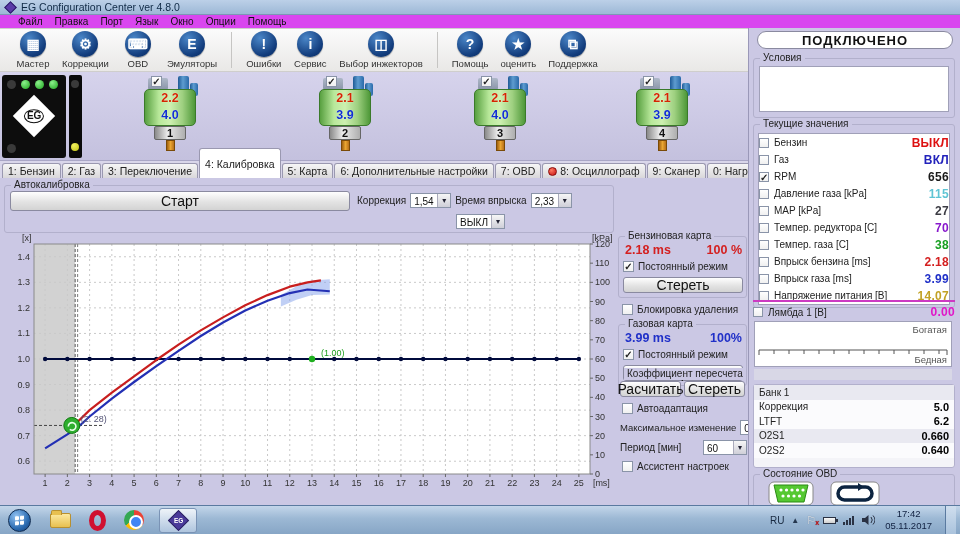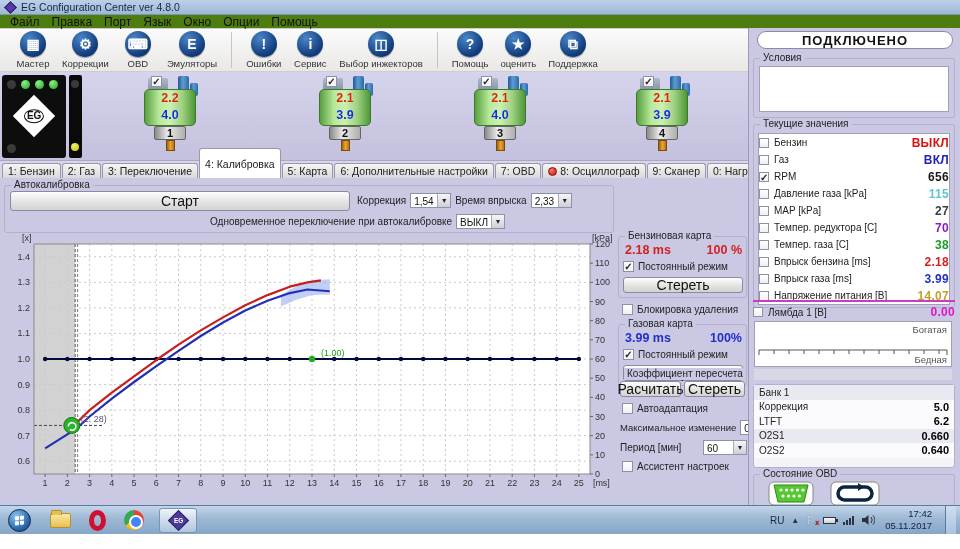--- a/index.html
+++ b/index.html
@@ -4,21 +4,21 @@
 <style>
   *{box-sizing:border-box;margin:0;padding:0}
   body{margin:0;background:#fff;font-family:"Liberation Sans",sans-serif}
   #screen{position:relative;width:960px;height:549px;overflow:hidden;background:#fff;font-family:"Liberation Sans",sans-serif;color:#111}
   .abs{position:absolute}
 
   
   #titlebar{left:0;top:0;width:960px;height:15px;background:linear-gradient(#bcd0e8,#9db8d6);border-bottom:1px solid #7d96b6;display:flex;align-items:center;padding:0 4px;font-size:10.5px;color:#102a46}
   #title-icon{width:9px;height:9px;background:#5a3aa8;transform:rotate(45deg);margin:0 6px 0 2px;border:1px solid #2a1a66}
   
-  #menubar{left:0;top:15px;width:960px;height:14px;background:#4d7c0f;border-bottom:1px solid #d0cfce;display:flex;align-items:center;padding-left:4px;font-size:12px;color:#111}
+  #menubar{left:0;top:15px;width:960px;height:14px;background:#d946ef;border-bottom:1px solid #d0cfce;display:flex;align-items:center;padding-left:12px;font-size:10px;color:#111}
   .menu-item{padding:0 6px;height:100%;display:flex;align-items:center;cursor:default}
   
   #toolbar{left:0;top:29px;width:748px;height:43px;background:linear-gradient(#fbfbfb,#e9e8e6);border-bottom:1px solid #cfcecc;display:flex;align-items:flex-start;padding:2px 0 0 10px}
   .tbtn{display:flex;flex-direction:column;align-items:center;margin:0 6px;min-width:34px}
   .ticon{width:26px;height:26px;border-radius:50%;background:radial-gradient(circle at 35% 28%,#4a86c8,#123c7c 68%,#0a2a5c);color:#fff;font-size:14px;font-weight:bold;display:flex;align-items:center;justify-content:center;box-shadow:0 1px 1px rgba(0,0,0,.35)}
   .tlabel{font-size:9.5px;color:#333;margin-top:1px;white-space:nowrap}
   .tsep{width:1px;height:36px;background:#c6c5c3;margin:1px 8px 0 8px}
   
   #injpanel{left:0;top:72px;width:748px;height:89px;background:linear-gradient(#d6d3ec,#c4c1de);border-bottom:1px solid #a9a6c6}
   #egdev{left:2px;top:3px;width:64px;height:83px;background:#0d0d0d;border-radius:3px}
@@ -85,21 +85,21 @@
   #egtaskdiamond span{transform:rotate(-45deg);color:#fff;font-size:6.5px;font-weight:bold}
   #tray{margin-left:auto;display:flex;align-items:center;gap:7px;padding-right:4px;height:100%}
   .trtext{font-size:10px;color:#1a2a40}
   #trayarrow{font-size:8px;color:#25364e}
   #flagico{position:relative;font-size:11px;color:#f2f4f8;text-shadow:0 0 1px #44556a;line-height:11px}
   #flagx{position:absolute;right:-3px;bottom:-2px;color:#d01010;font-size:7px;font-weight:bold}
   #battico{width:13px;height:7px;background:linear-gradient(#fafafa,#cfcfcf);border:1px solid #2a3244;position:relative}
   #battico::after{content:"";position:absolute;right:-3px;top:1px;width:2px;height:3px;background:#2a3244}
   #netico{display:flex;align-items:flex-end;gap:1px}
   #netico span{width:2px;background:#2a3244}
-  #clock{text-align:right;font-size:9.5px;color:#102040;line-height:1.25;margin-left:3px}
+  #clock{text-align:center;font-size:9.5px;color:#102040;line-height:1.25;margin-left:3px}
   #showdesk{width:11px;height:29px;background:linear-gradient(#cfdeee,#a9c2dc);border-left:1px solid #5a7aa0;margin-left:6px}
   #bottomstrip{left:0;top:534px;width:960px;height:15px;background:#fff}
 </style>
 </head>
 <body>
 
 <div id="screen">
 
   <div id="titlebar" class="abs">
     <span id="title-icon"></span>
@@ -271,21 +271,20 @@
           <span class="cval">1,54</span>
           <span class="carr"></span>
         </span>
       <span class="lbl">Время впрыска</span>
       <span class="combo">
           <span class="cval">2,33</span>
           <span class="carr"></span>
         </span>
     </div>
     <div class="rowflex" style="position:absolute;left:0;top:28px;width:500px;justify-content:flex-end">
-      <span class="lbl">Одновременное переключение при автокалибровке</span>
       <span class="combo">
           <span class="cval">ВЫКЛ</span>
           <span class="carr"></span>
         </span>
     </div>
   </div>
 
   <div id="chart" class="abs"><svg width="612" height="270" viewBox="0 0 612 270">
         <rect x="30" y="12" width="556" height="230" fill="#ffffff"></rect>
         <rect x="30" y="12" width="41.144000000000005" height="230" fill="#d2d2d2"></rect>

